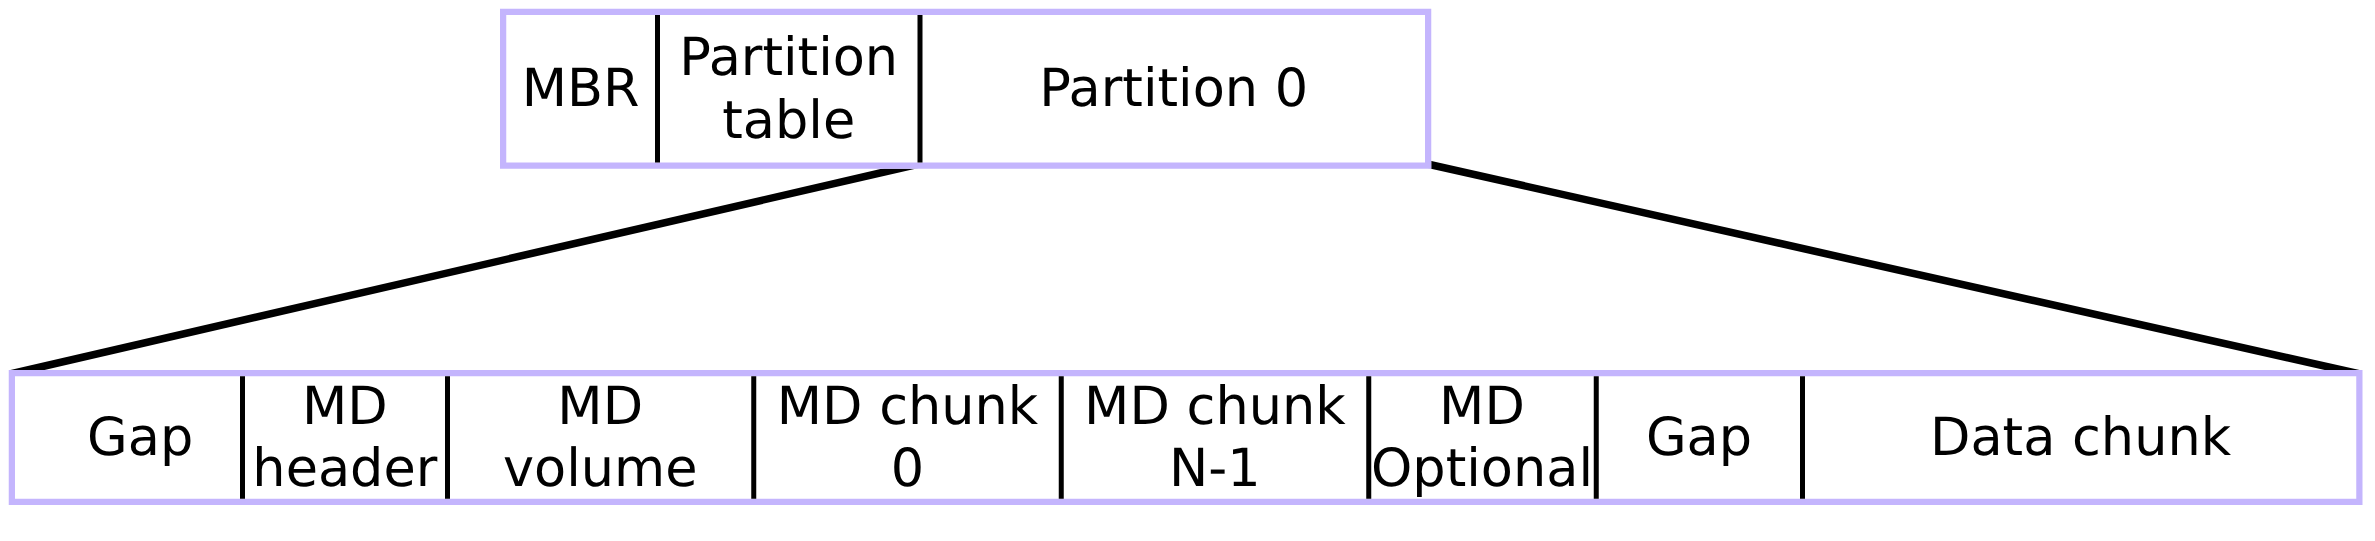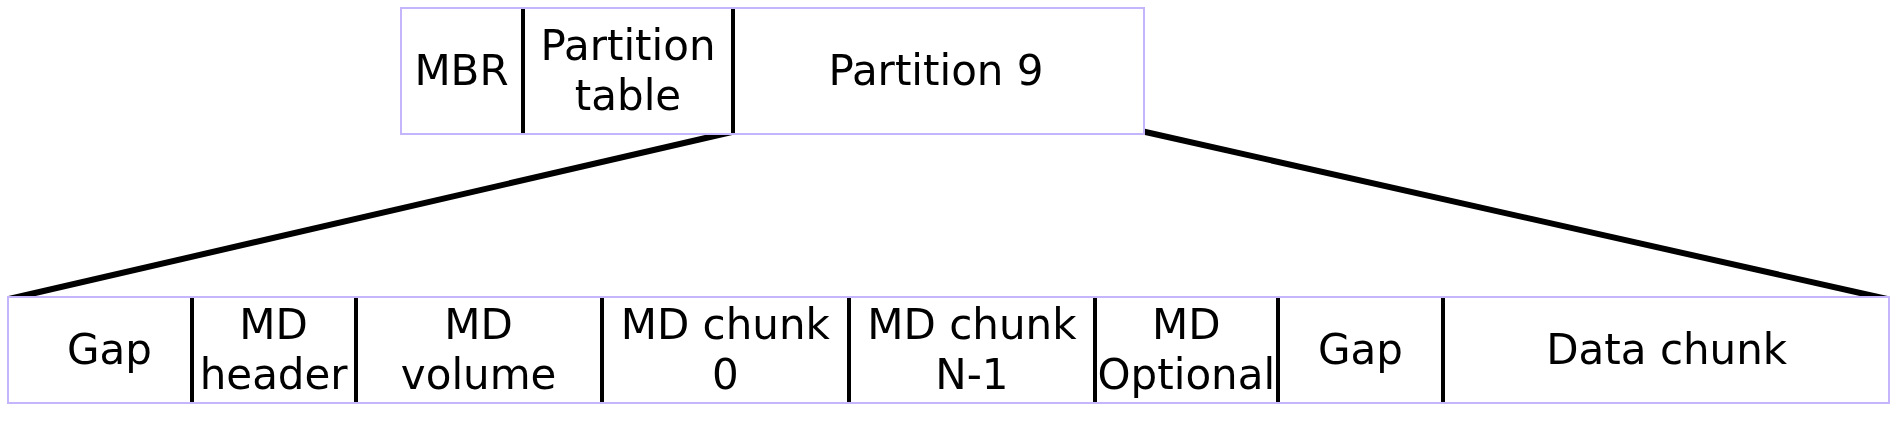--- a/index.html
+++ b/index.html
@@ -20,21 +20,21 @@
     position: absolute;
     left: 0;
     top: 0;
     width: 1900px;
     height: 433px;
   }
   .row {
     position: absolute;
     display: flex;
     box-sizing: border-box;
-    border: 2px solid #c4b5fd;
+    border: 5px solid #c4b5fd;
     background: #ffffff;
   }
   .top-row {
     left: 400px;
     top: 7px;
     width: 745px;
     height: 128px;
   }
   .bottom-row {
     left: 7px;
@@ -66,21 +66,21 @@
 
   <svg class="connectors" viewBox="0 0 1900 433" xmlns="http://www.w3.org/2000/svg">
     <line x1="736" y1="131" x2="9" y2="299" stroke="#000000" stroke-width="6"></line>
     <line x1="1141" y1="131" x2="1887" y2="299" stroke="#000000" stroke-width="6"></line>
   </svg>
 
   <div class="row top-row">
     <div class="cell" style="width:119px">MBR</div>
     <div class="cell" style="width:210px">Partition
 table</div>
-    <div class="cell" style="width:406px">Partition 9</div>
+    <div class="cell" style="width:406px">Partition 0</div>
   </div>
 
   <div class="row bottom-row">
     <div class="cell" style="width:162px">Gap</div>
     <div class="cell" style="width:165px">MD
 header</div>
     <div class="cell" style="width:248px">MD
 volume</div>
     <div class="cell" style="width:249px">MD chunk
 0</div>

